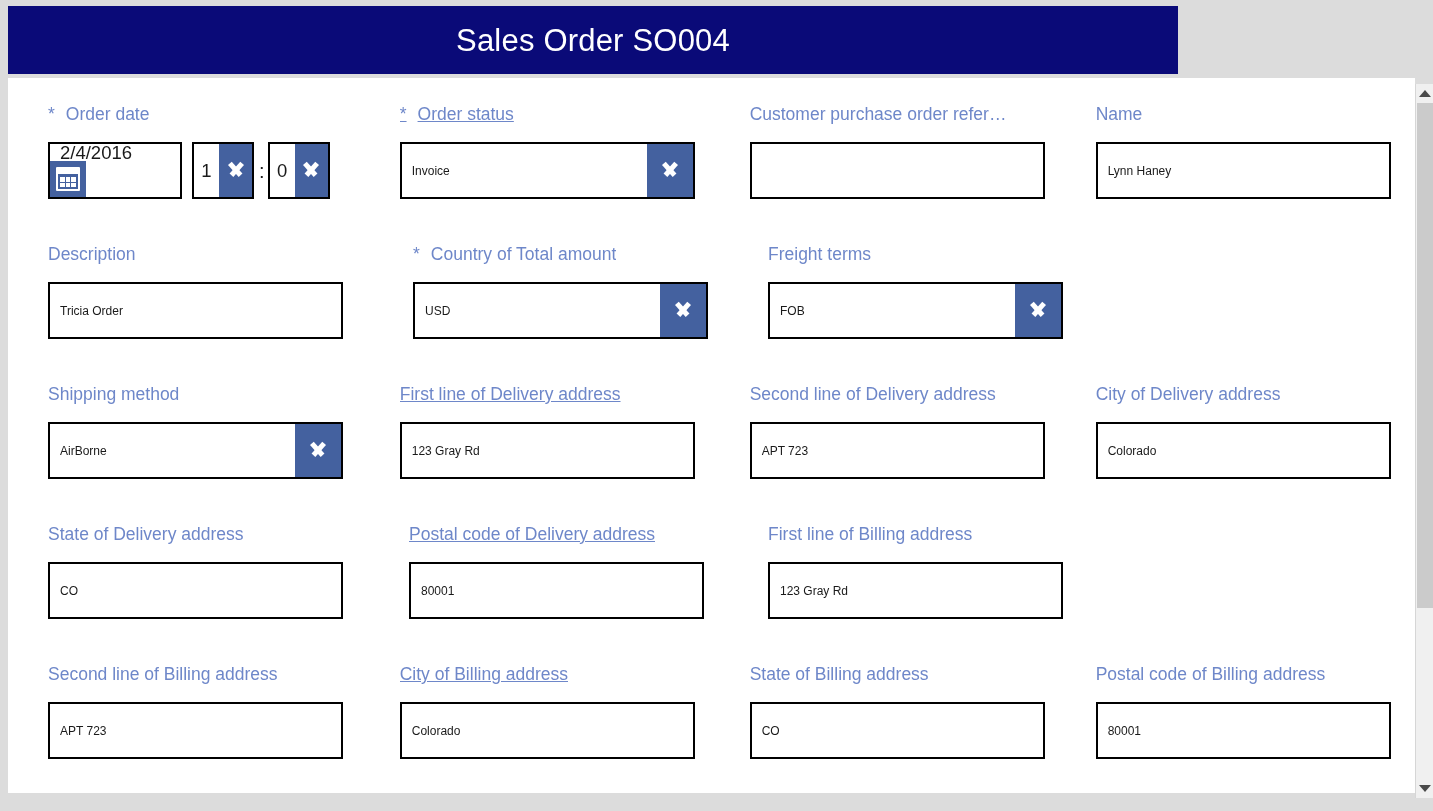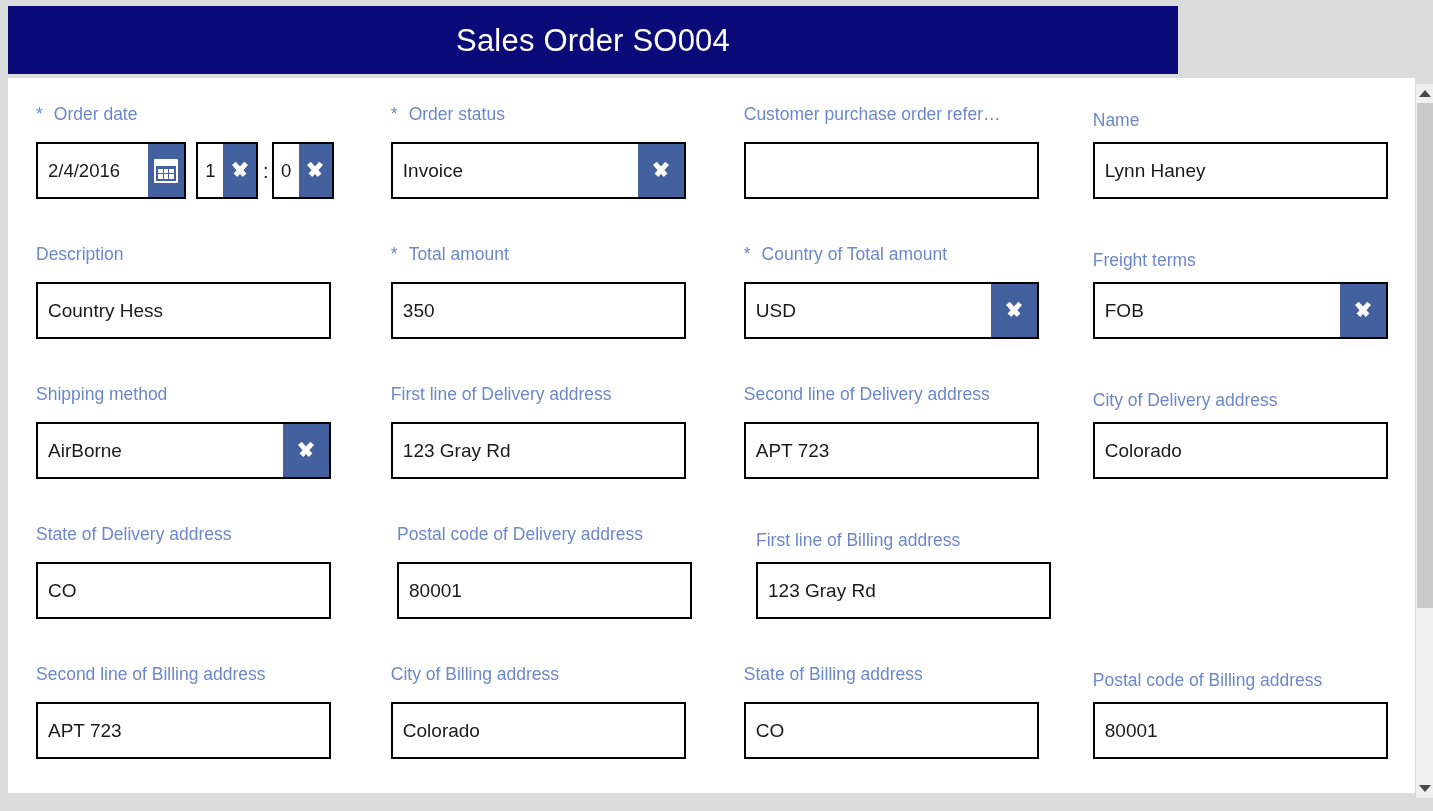--- a/index.html
+++ b/index.html
@@ -57,20 +57,21 @@
     position: absolute;
     left: 0;
     top: 0;
     width: 1407px;
     padding: 0;
   }
 
   .row {
     display: flex;
     height: 140px;
+    padding-left: 12px;
   }
 
   .cell {
     width: 355px;
     position: relative;
     padding-left: 28px;
   }
   .cell.c1 { width: 381px; padding-left: 28px; }
   .cell.c2 { width: 355px; padding-left: 8px; }
   .cell.c3 { width: 355px; padding-left: 12px; }
@@ -81,23 +82,23 @@
     font-size: 17.5px;
     font-weight: 400;
     line-height: 1;
     white-space: nowrap;
     overflow: hidden;
     position: absolute;
     top: 28px;
     left: 28px;
     max-width: 300px;
   }
-  .cell.c2 .field-label { left: 8px; }
+  .cell.c2 .field-label { left: 8px; text-decoration: underline; }
   .cell.c3 .field-label { left: 12px; }
-  .cell.c4 .field-label { left: 12px; margin-top: 6px; }
+  .cell.c4 .field-label { left: 12px; }
 
   .field-label .star {
     color: #6e87c9;
     margin-right: 11px;
     font-size: 17.5px;
   }
 
   
   .input-box {
     position: absolute;
@@ -111,21 +112,21 @@
   .cell.c1 .input-box { left: 28px; width: 295px; }
   .cell.c2 .input-box { left: 8px; width: 295px; }
   .cell.c3 .input-box { left: 12px; width: 295px; }
   .cell.c4 .input-box { left: 12px; width: 295px; justify-content: flex-end; }
 
   .input-text {
     flex: 1;
     display: flex;
     align-items: center;
     padding-left: 10px;
-    font-size: 19px;
+    font-size: 12px;
     color: #1a1a1a;
     overflow: hidden;
     white-space: nowrap;
   }
 
   
   .ctl-btn {
     width: 45px;
     background: #44619f;
     display: flex;
@@ -180,26 +181,27 @@
   
   .datetime-group {
     position: absolute;
     left: 28px;
     top: 64px;
     display: flex;
     align-items: center;
     height: 57px;
   }
   .dt-date {
-    width: 150px;
+    width: 134px;
     height: 57px;
     border: 2px solid #000000;
     background: #fff;
     display: flex;
     align-items: stretch;
+    flex-direction: column;
   }
   .dt-date .input-text { font-size: 18.5px; }
   .dt-date .ctl-btn { flex: 0 0 36px; width: 36px; }
 
   .dt-spin {
     width: 62px;
     height: 57px;
     border: 2px solid #000000;
     background: #fff;
     display: flex;
@@ -334,27 +336,21 @@
             <div class="field-label"><span>Name</span></div>
             <div class="input-box">
               <div class="input-text">Lynn Haney</div>
             </div>
           </div>
         </div>
         <div class="row">
           <div class="cell c1">
             <div class="field-label"><span>Description</span></div>
             <div class="input-box">
-              <div class="input-text">Country Hess</div>
-            </div>
-          </div>
-          <div class="cell c2">
-            <div class="field-label"><span class="star">*</span><span>Total amount</span></div>
-            <div class="input-box">
-              <div class="input-text">350</div>
+              <div class="input-text">Tricia Order</div>
             </div>
           </div>
           <div class="cell c3">
             <div class="field-label"><span class="star">*</span><span>Country of Total amount</span></div>
             <div class="input-box">
               <div class="input-text">USD</div>
               <div class="ctl-btn wide">
                 <span class="chev"></span>
               </div>
             </div>

